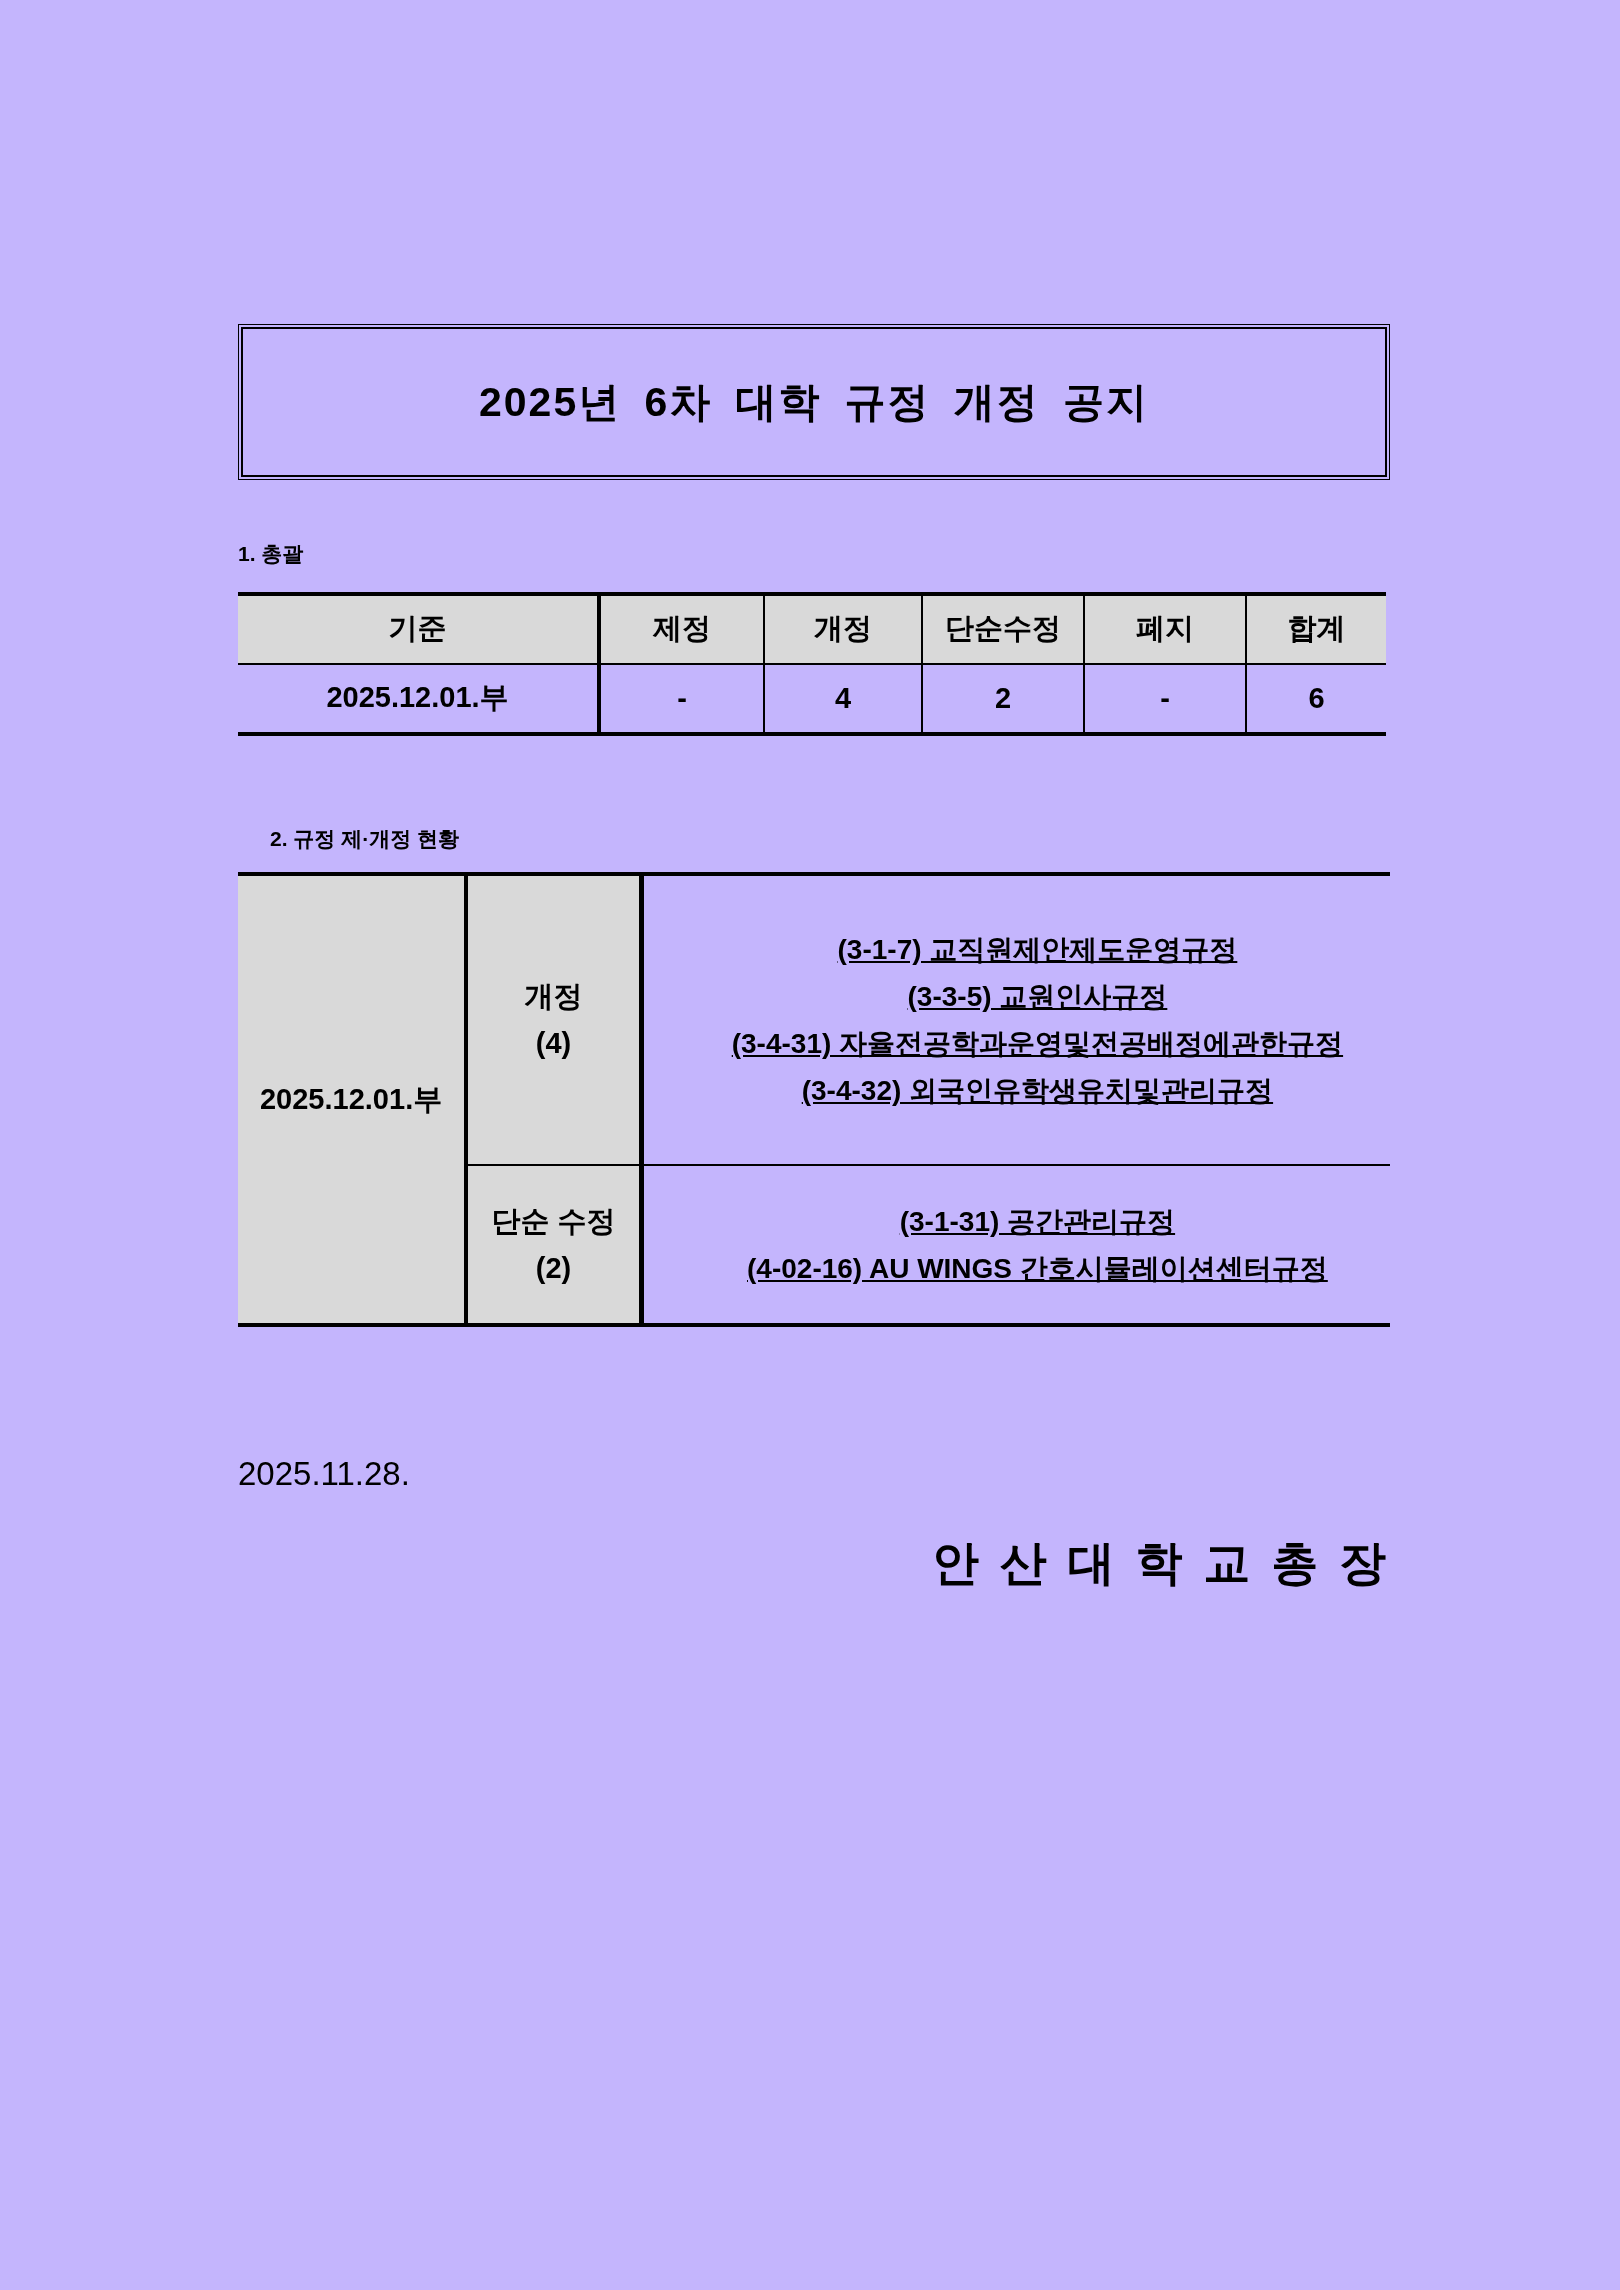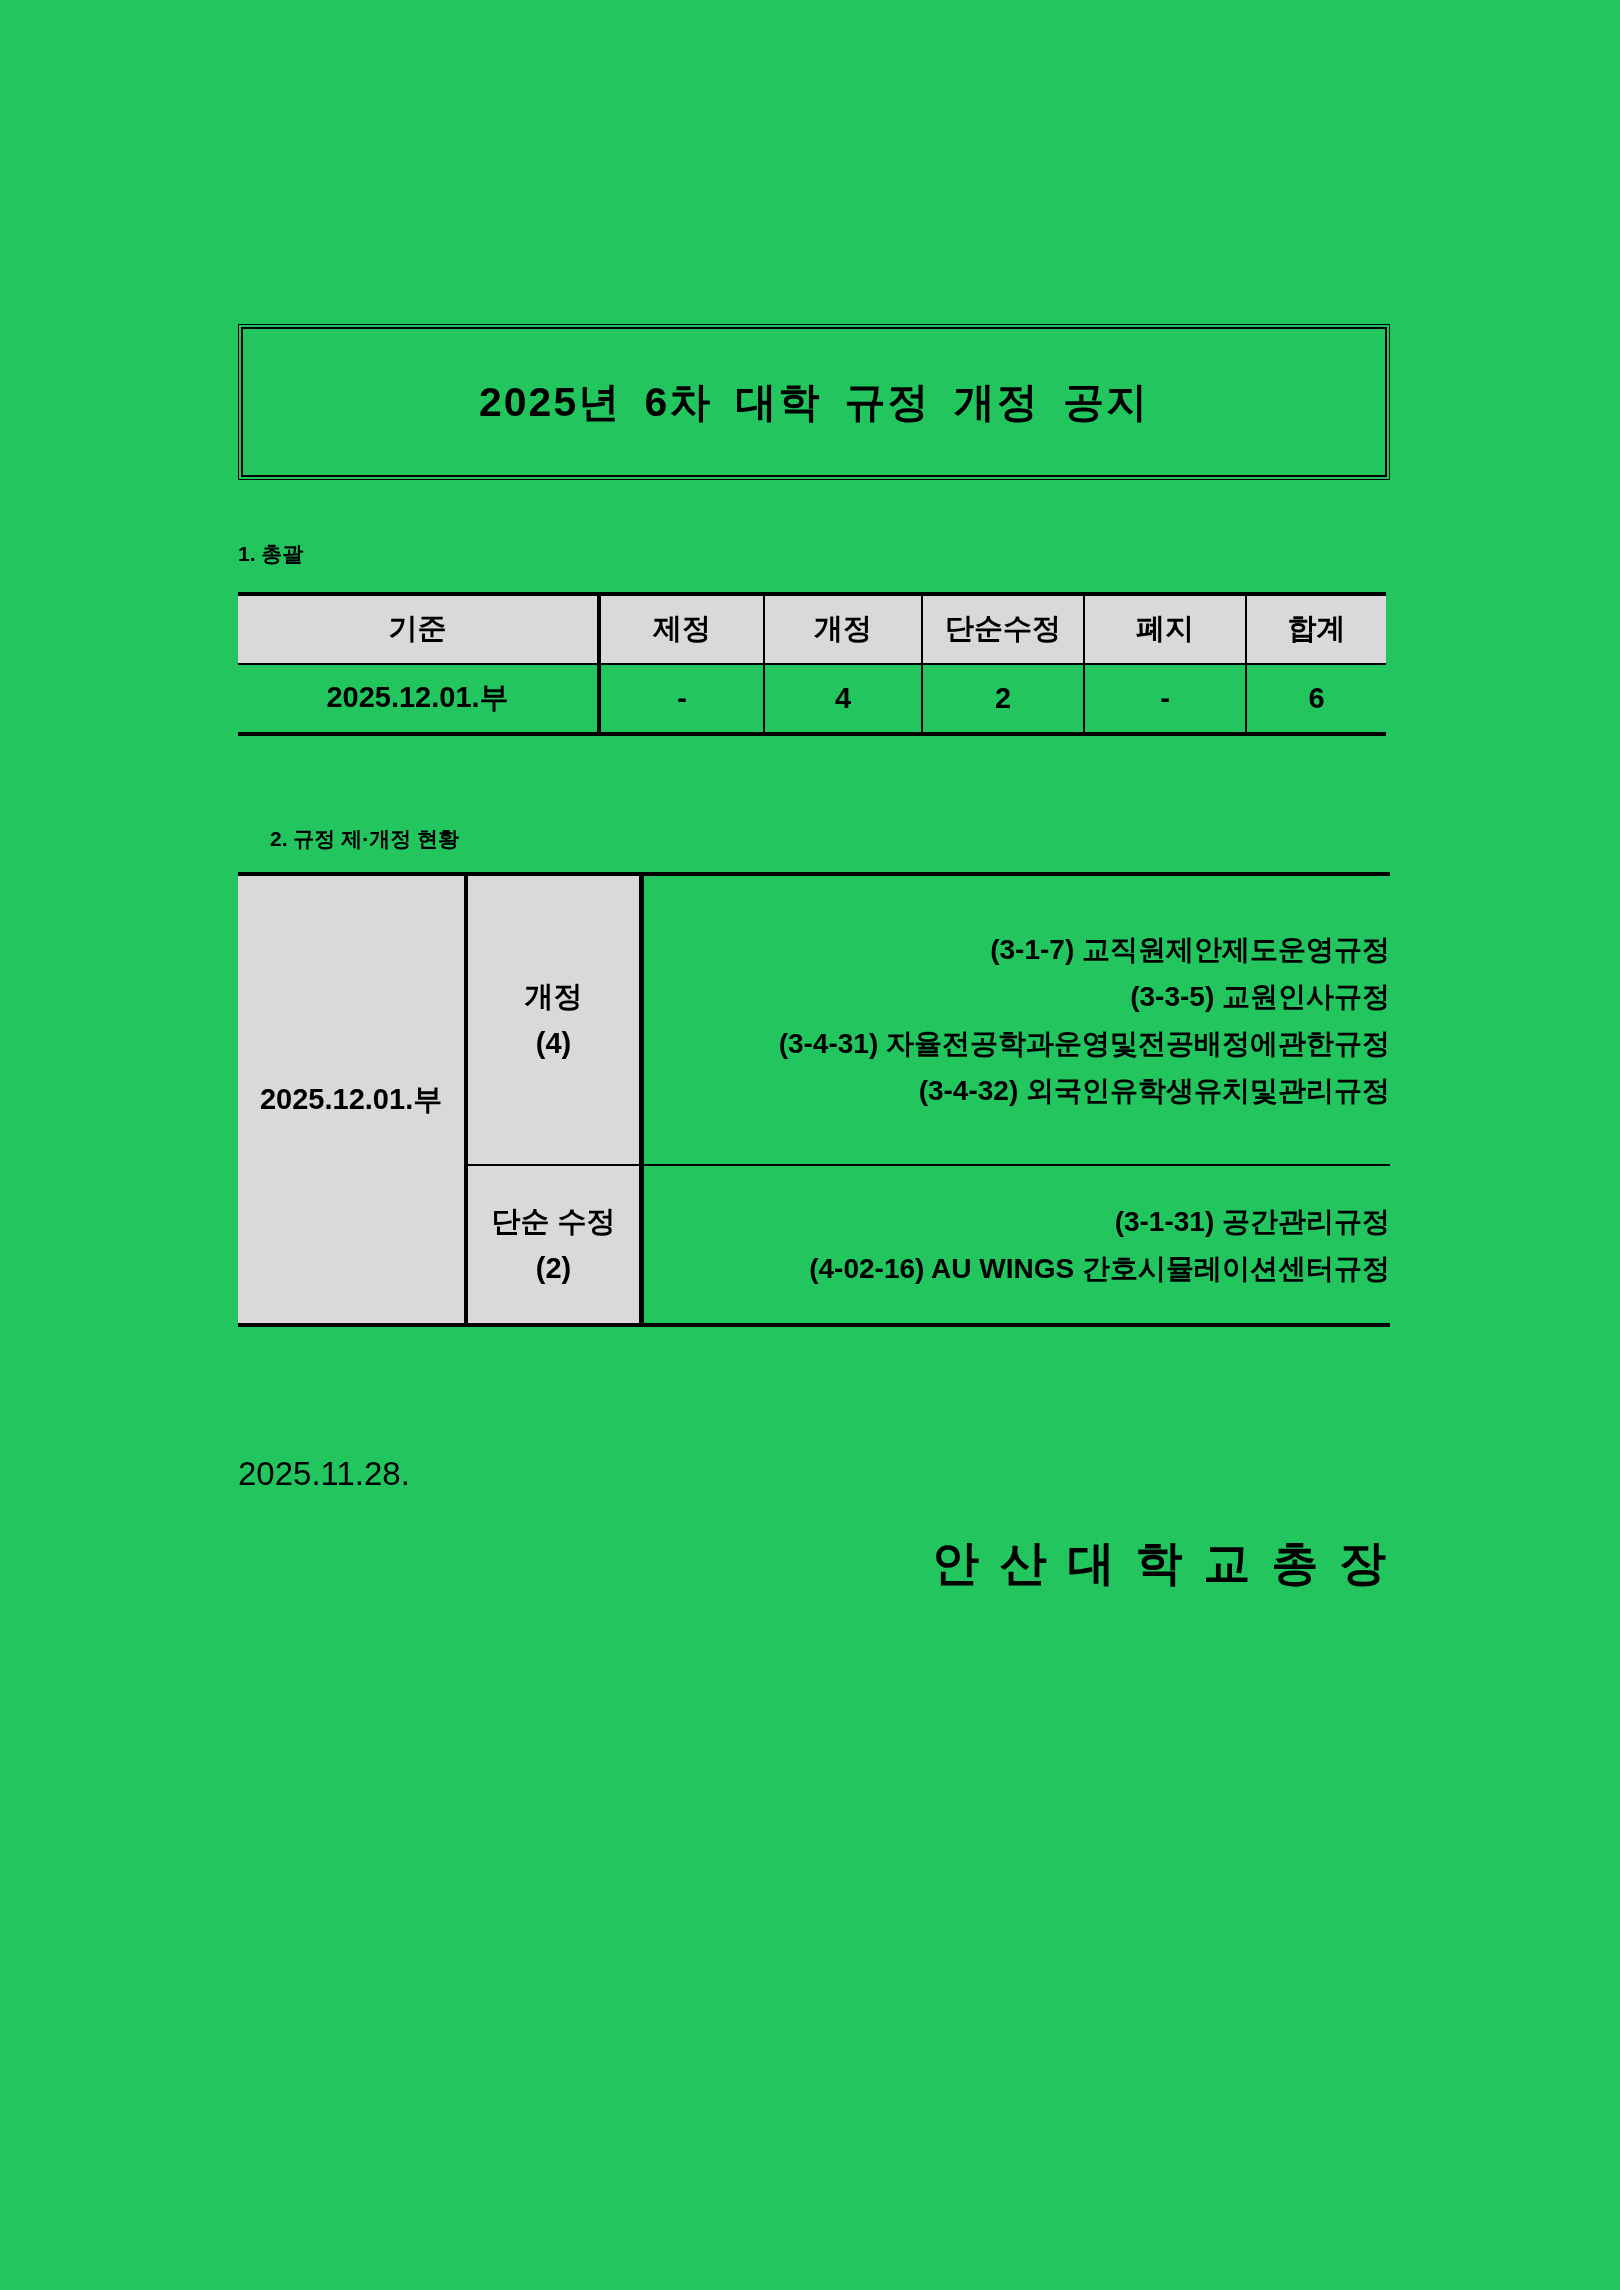--- a/index.html
+++ b/index.html
@@ -1,21 +1,21 @@
 <!DOCTYPE html>
 <html lang="ko"><head>
 <meta charset="utf-8">
 <style>
   html, body { margin: 0; padding: 0; background: #888; }
   .page {
     position: relative;
     width: 1620px;
     height: 2291px;
     margin: 0 auto;
-    background: #22c55e;
+    background: #c4b5fd;
     font-family: "Liberation Sans", "DejaVu Sans", sans-serif;
     color: #000000;
     overflow: hidden;
   }
   .content {
     margin-left: 238px;
     width: 1152px;
   }
 
   
@@ -112,21 +112,22 @@
     background: #d9d9d9;
     border-right: 5.9px solid #000;
     text-align: center;
     line-height: 47px;
   }
   .t2 .row1 .label-cell, .t2 .row1 .items-cell { border-bottom: 2px solid #000; }
   .t2 .items-cell {
     padding-left: 41px;
     font-size: 28px;
     line-height: 47px;
-    text-align: right;
+    text-align: center;
+    text-decoration: underline;
   }
 
   
   .notice-date {
     margin-top: 125px;
     text-align: left;
     font-size: 33px;
     font-weight: 500;
     line-height: 43px;
   }

